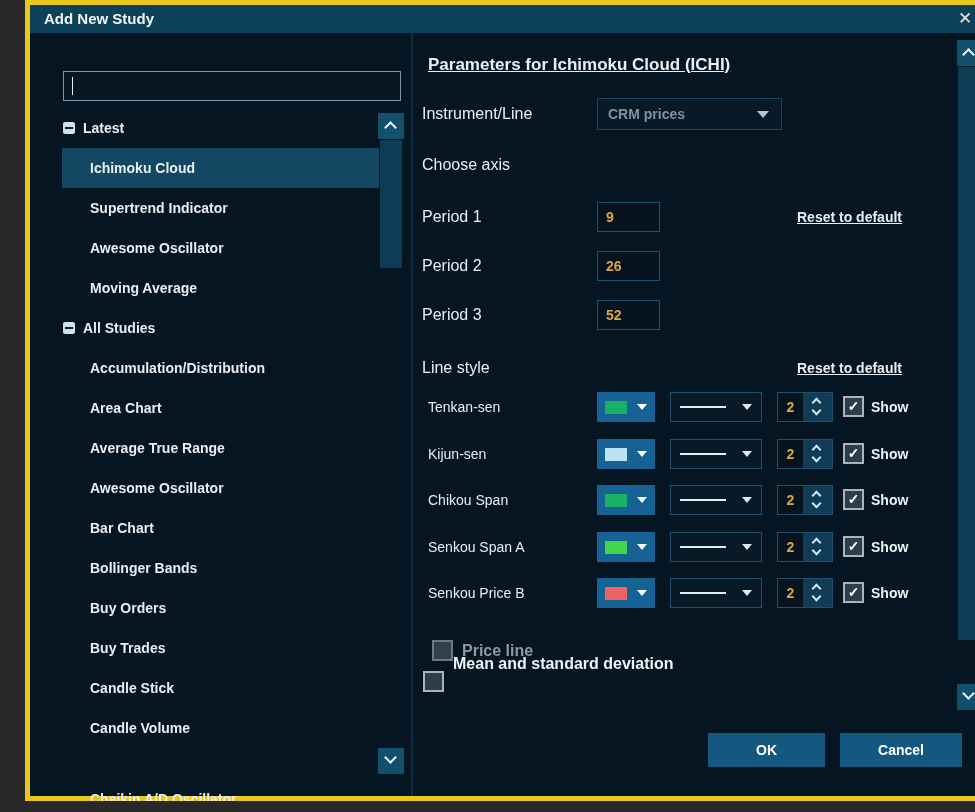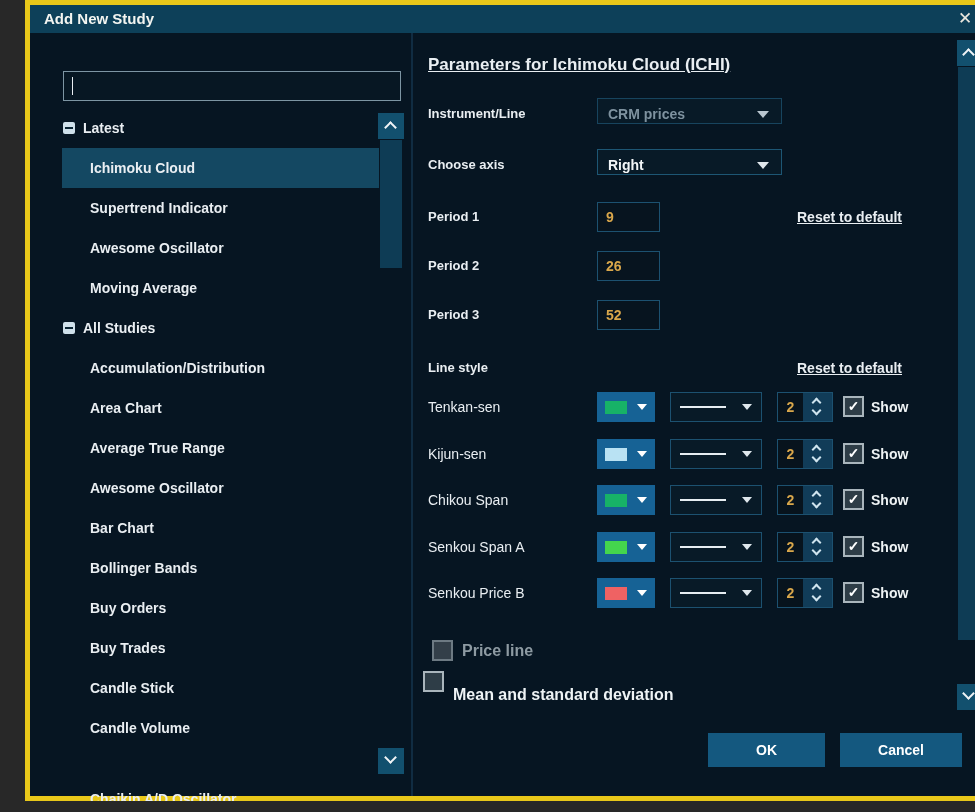--- a/index.html
+++ b/index.html
@@ -31,22 +31,22 @@
                border-radius:2px; position:relative; flex:0 0 auto; }
   .minus-box::after { content:""; position:absolute; left:2px; top:5px; width:8px; height:2px; background:#0a2433; }
   
   .sb-btn { position:absolute; width:26px; height:26px; background:#12506e; cursor:pointer; }
   .sb-thumb { position:absolute; width:22px; background:#0e3c55; cursor:pointer; }
   .chev { position:absolute; width:9px; height:9px; }
   .chev.up { border-top:2px solid #f0f4f6; border-left:2px solid #f0f4f6; transform:rotate(45deg); left:8px; top:10px; }
   .chev.down { border-bottom:2px solid #f0f4f6; border-right:2px solid #f0f4f6; transform:rotate(45deg); left:8px; top:5px; }
   
   .heading { position:absolute; left:15px; top:22px; font-size:17px; font-weight:600; color:#e9eef2;text-decoration:underline; }
-  .flabel { position:absolute; left:15px; height:30px; line-height:30px; font-size:13px; font-weight:700; color:#e9eef2; }
-  .dropdown { position:absolute; left:184px; width:185px; height:26px; background:#081a27;
+  .flabel { position:absolute; left:9px; height:30px; line-height:30px; font-size:16px; font-weight:400; color:#e9eef2; }
+  .dropdown { position:absolute; left:184px; width:185px; height:32px; background:#081a27;
               border:1px solid #1d5674; cursor:pointer; }
   .dropdown .dval { position:absolute; left:10px; top:0; line-height:30px; font-size:14px; font-weight:700; color:#f2f6f8; }
   .dropdown.dim { border-color:#17445e; }
   .dropdown.dim .dval { color:#7e929f; }
   .tri { position:absolute; width:0; height:0; border-left:6px solid transparent;
          border-right:6px solid transparent; border-top:7px solid #dfe7ec; }
   .dropdown .tri { right:12px; top:12px; }
   .dropdown.dim .tri { border-top-color:#b9c6cf; }
   .num-input { position:absolute; left:184px; width:63px; height:30px; background:#07141f;
                border:1px solid #1c5170; color:#d9a74b; font-size:14px; font-weight:700;
@@ -168,24 +168,20 @@
     <div class="right-panel">
       <div class="heading">Parameters for Ichimoku Cloud (ICHI)</div>
 
       <div class="flabel" style="top:66px;">Instrument/Line</div>
       <div class="dropdown dim" style="top:65px;">
         <span class="dval">CRM prices</span>
         <span class="tri"></span>
       </div>
 
       <div class="flabel" style="top:117px;">Choose axis</div>
-      <div class="dropdown" style="top:116px;">
-        <span class="dval">Right</span>
-        <span class="tri"></span>
-      </div>
 
       <div class="flabel" style="top:169px;">Period 1</div>
       <div class="num-input" style="top:169px;">9</div>
       <div class="reset-link" style="top:169px;">Reset to default</div>
 
       <div class="flabel" style="top:218px;">Period 2</div>
       <div class="num-input" style="top:218px;">26</div>
 
       <div class="flabel" style="top:267px;">Period 3</div>
       <div class="num-input" style="top:267px;">52</div>
@@ -293,21 +289,21 @@
             </span>
             <span class="cb"><span>✓</span></span>
             <span class="show-label">Show</span>
           </div>
         </div>
 
       <div class="cb disabled" style="left:19px; top:607px;"></div>
       <div class="opt-label disabled" style="left:49px; top:607px;">Price line</div>
 
       <div class="cb" style="left:10px; top:638px;"></div>
-      <div class="opt-label" style="left:40px; top:651px;">Mean and standard deviation</div>
+      <div class="opt-label" style="left:40px; top:620px;">Mean and standard deviation</div>
 
       <div class="btn" style="left:427px; top:700px; width:122px;">Cancel</div>
       <div class="btn" style="left:295px; top:700px; width:117px;">OK</div>
 
       <div class="sb-btn" style="left:544px; top:7px; width:24px;">
         <div class="chev up" style="left:7px;"></div>
       </div>
       <div class="sb-thumb" style="left:545px; top:34px; height:573px;"></div>
       <div class="sb-btn" style="left:544px; top:651px; width:24px;">
         <div class="chev down" style="left:7px;"></div>

